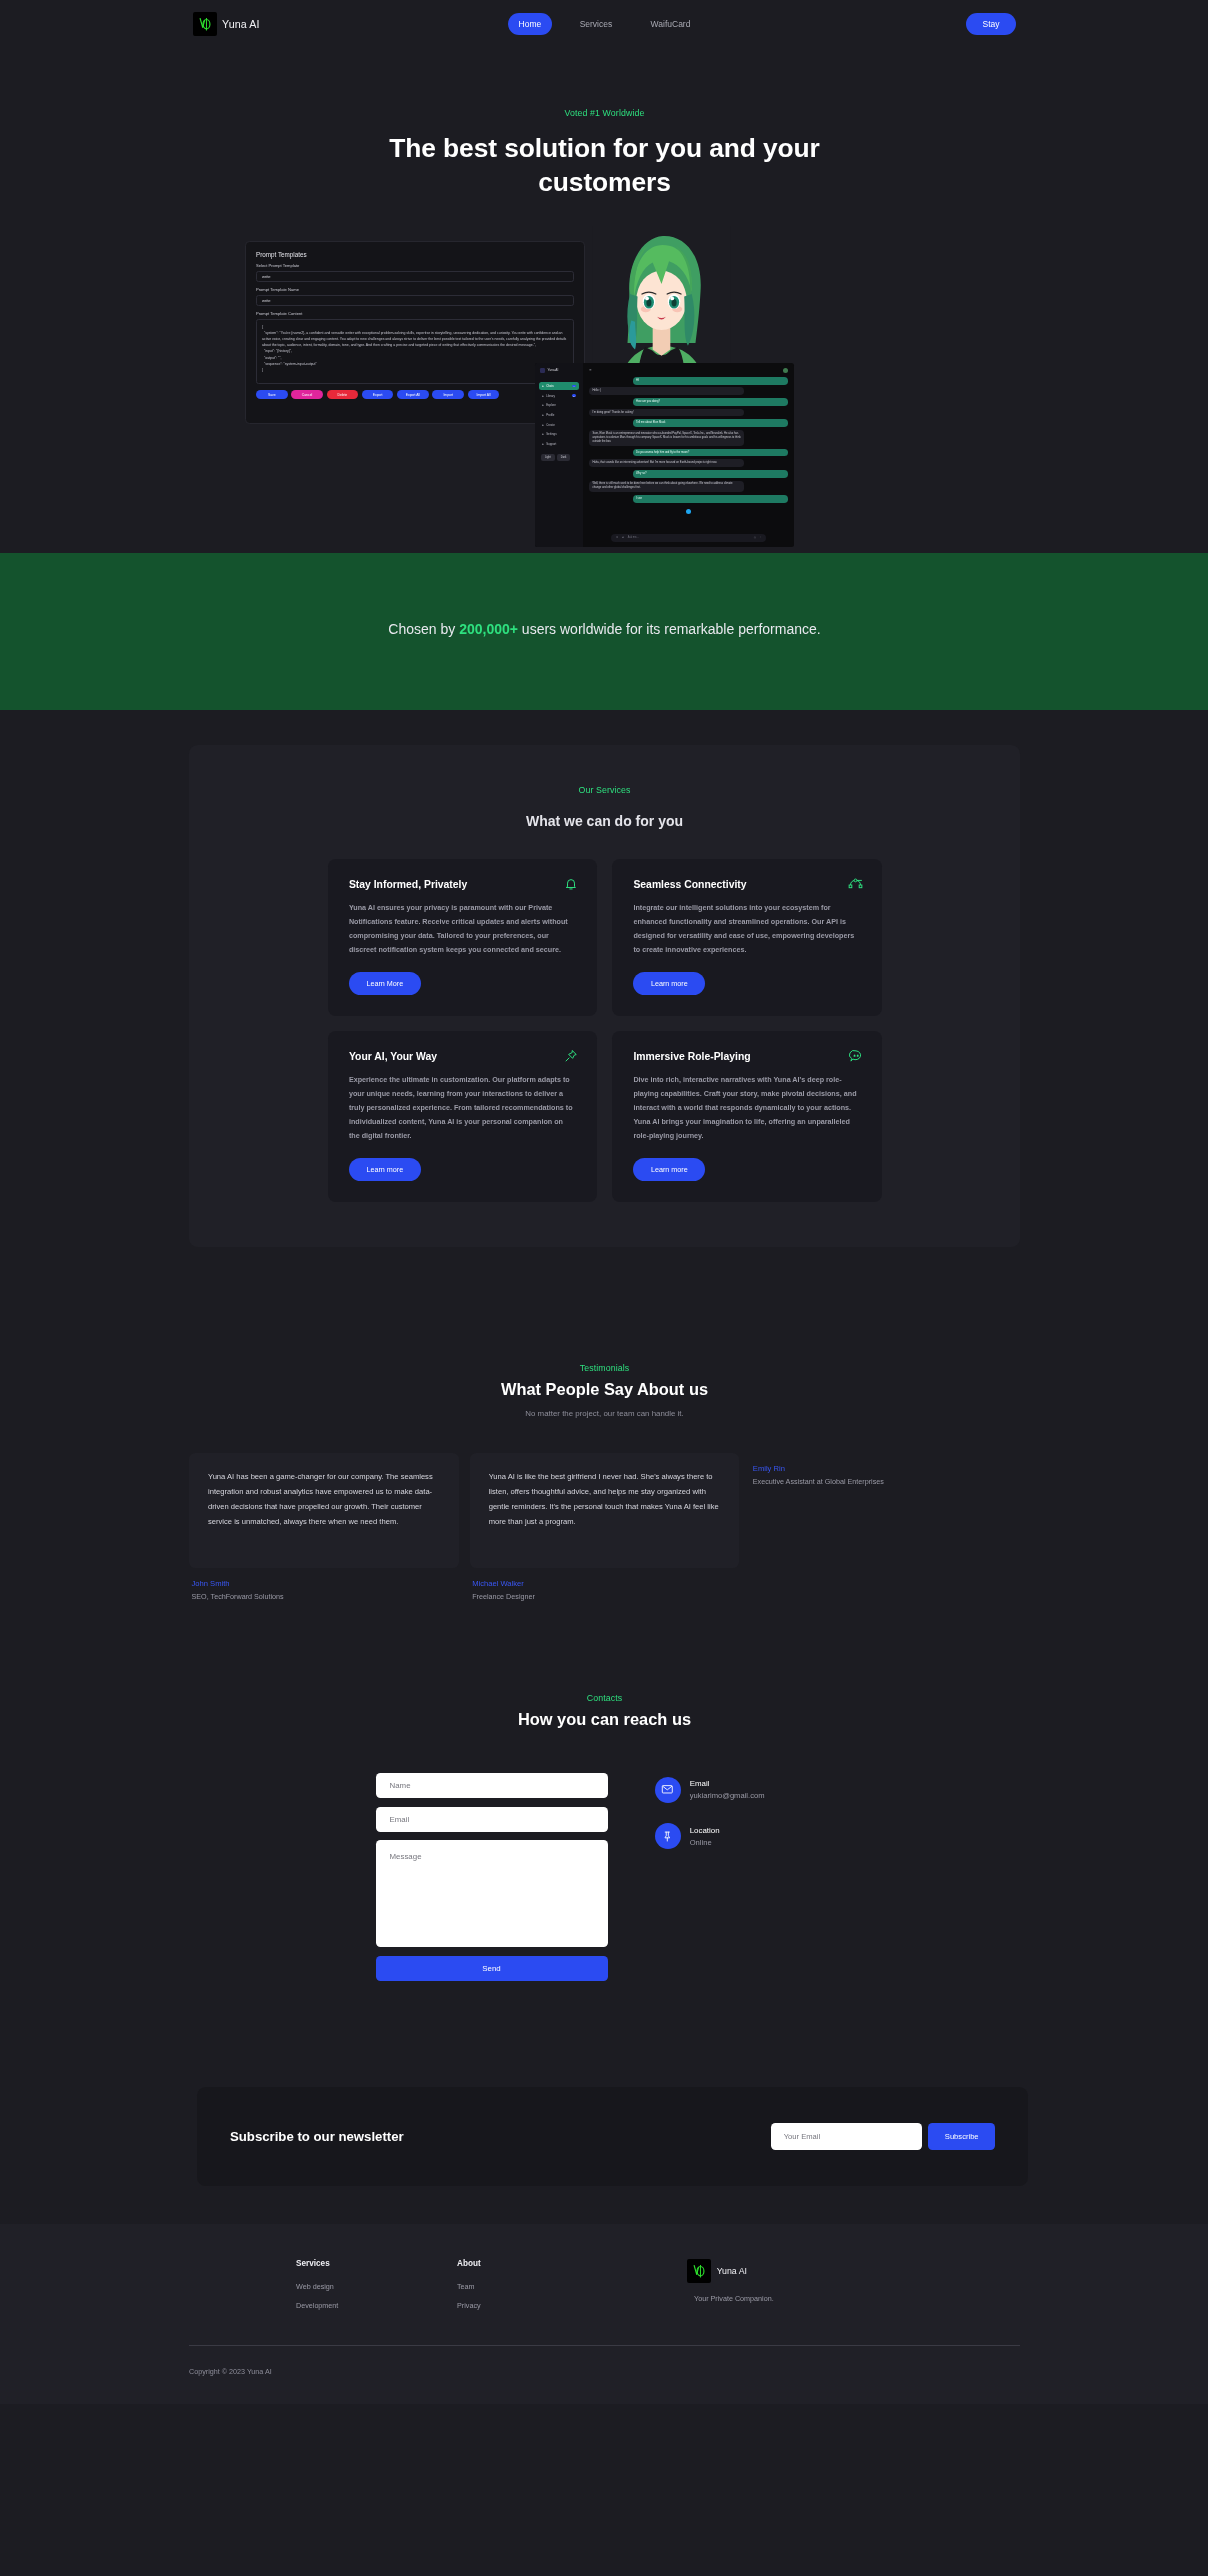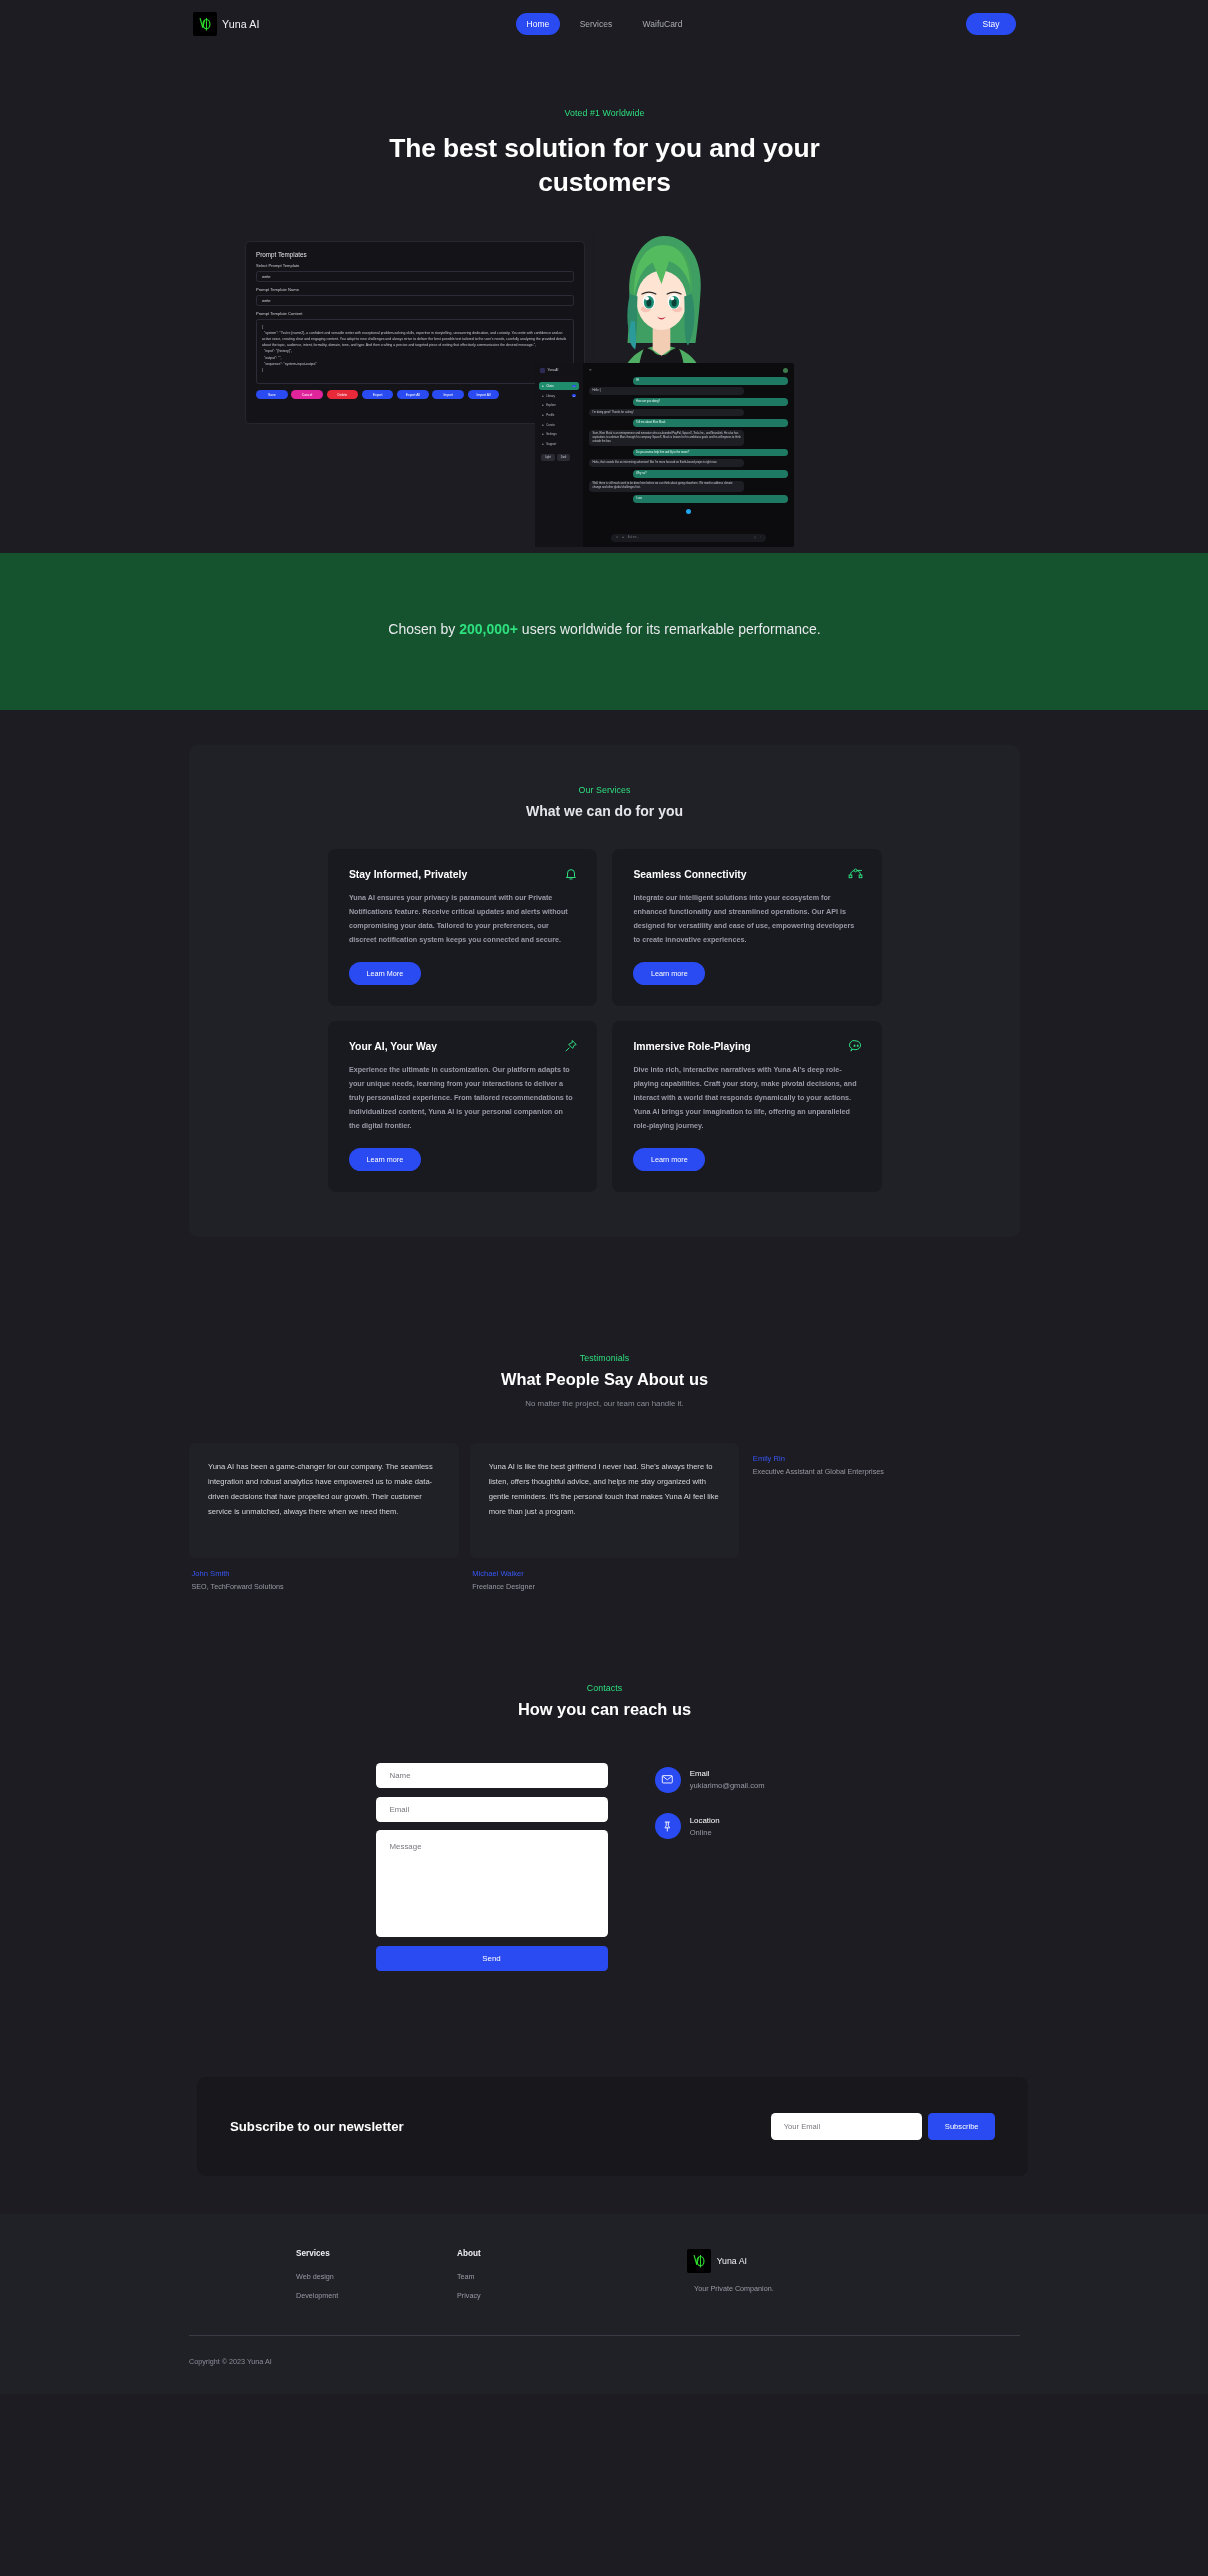--- a/index.html
+++ b/index.html
@@ -33,21 +33,21 @@
     display: flex; align-items: center; justify-content: center;
   }
   .logo-name {
     color: #f2f2f5;
     font-size: 10.7px;
     letter-spacing: 0.1px;
   }
   .nav-links {
     display: flex;
     align-items: flex-start;
-    gap: 9px;
+    gap: 17px;
     margin: 16px auto;
   }
   .nav-link {
     color: #a9aab3;
     font-size: 8.5px;
     padding: 5.7px 10.7px;
     border-radius: 629px;
     text-decoration: none;
     white-space: nowrap;
   }
@@ -223,21 +223,21 @@
   
   .services-wrap { background: #1c1c22; padding: 35px 0 54px; }
   .services-panel {
     width: 831px;
     margin: 0 auto;
     background: #202027;
     border-radius: 8.8px;
     padding: 40px 0 45px;
   }
   .section-head { text-align: center; }
-  .section-sub { color: #e4e4ea; font-size: 14px; font-weight: 700; margin-top: 8px; }
+  .section-sub { color: #e4e4ea; font-size: 14px; font-weight: 700; margin-top: 18px; }
   .cards-grid {
     width: 554px;
     margin: 30px auto 0;
     display: grid;
     grid-template-columns: 1fr 1fr;
     gap: 15px;
   }
   .card {
     background: #191920;
     border-radius: 7.6px;

